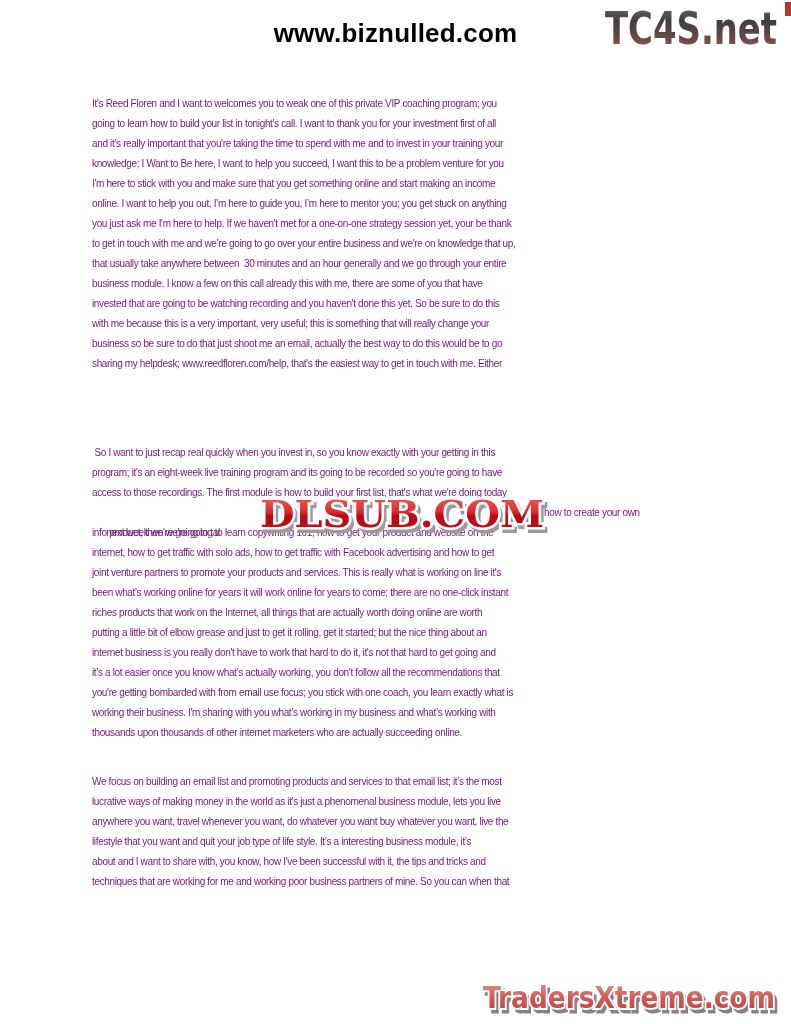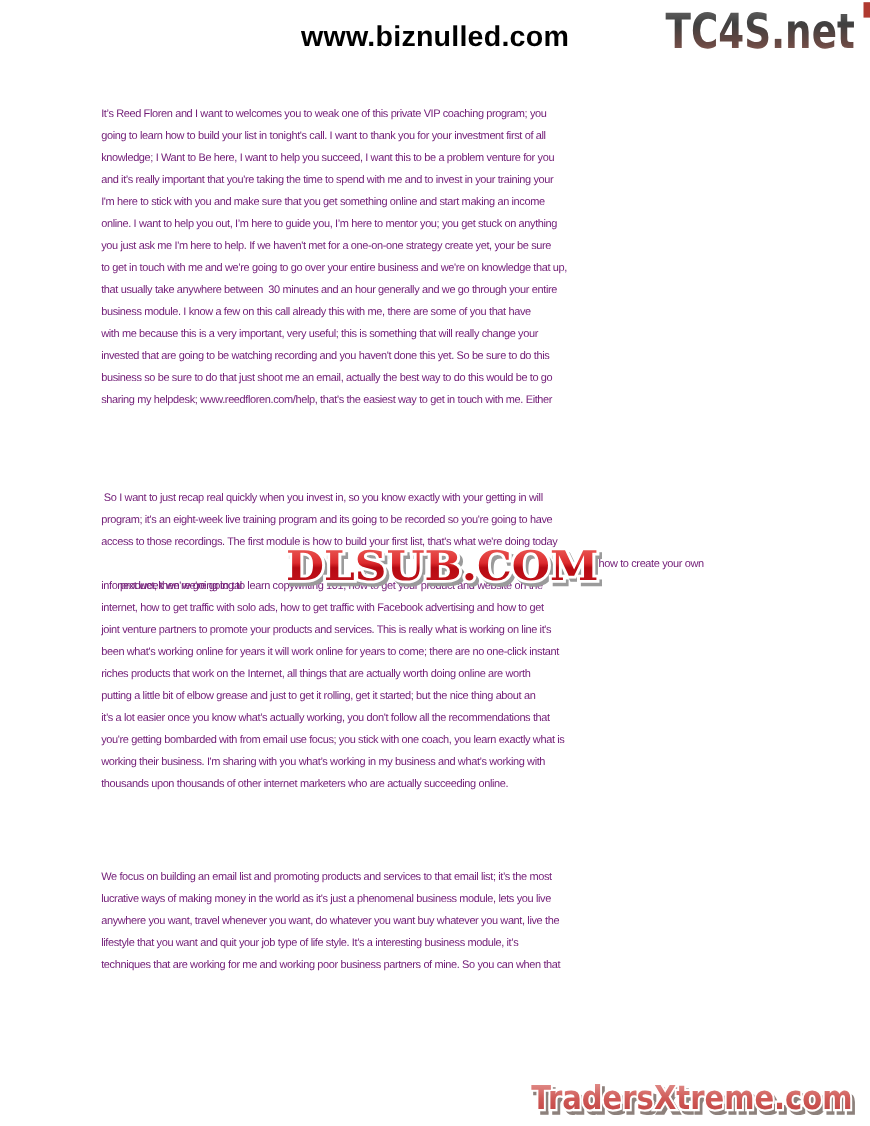--- a/index.html
+++ b/index.html
@@ -21,21 +21,21 @@
   .brand-wm{position:absolute;top:2px;right:8px;width:180px;height:52px;}
   .corner-mark{position:absolute;top:2px;right:0;width:6px;height:14px;background:#b03a30;}
   
   .para{
     position:absolute;left:92px;width:640px;
     font-size:10px;line-height:20px;letter-spacing:-0.35px;
     color:#701a75;
   }
   .para .line{white-space:pre;height:20px;position:relative;}
   .frag-right{position:absolute;left:442px;top:0;white-space:pre;}
-  .p1{top:94px;} .p2{top:443px;} .p3{top:788px;}
+  .p1{top:94px;} .p2{top:443px;} .p3{top:772px;}
   
   .dlsub-wm{position:absolute;left:250px;top:488px;width:302px;height:50px;}
   .traders-wm{position:absolute;right:4px;top:974px;width:314px;height:46px;}
   svg text{dominant-baseline:auto;}
 </style>
 </head>
 <body>
 
 <div class="page">
 
@@ -50,59 +50,61 @@
         <stop offset="1" stop-color="#a8756b"></stop>
       </linearGradient>
     </defs>
     <text x="2" y="42" font-family="DejaVu Sans, sans-serif" font-weight="bold" font-size="44" textLength="172" lengthAdjust="spacingAndGlyphs" fill="url(#tcgrad)">TC4S.net</text>
   </svg>
   <div class="corner-mark"></div>
 
   <div class="para p1">
     <div class="line">It’s Reed Floren and I want to welcomes you to weak one of this private VIP coaching program; you</div>
     <div class="line">going to learn how to build your list in tonight's call. I want to thank you for your investment first of all</div>
+    <div class="line">and it’s really important that you're taking the time to spend with me and to invest in your training your</div>
     <div class="line">knowledge; I Want to Be here, I want to help you succeed, I want this to be a problem venture for you</div>
-    <div class="line">and it’s really important that you're taking the time to spend with me and to invest in your training your</div>
     <div class="line">I'm here to stick with you and make sure that you get something online and start making an income</div>
     <div class="line">online. I want to help you out, I’m here to guide you, I’m here to mentor you; you get stuck on anything</div>
-    <div class="line">you just ask me I'm here to help. If we haven't met for a one-on-one strategy create yet, your be sure</div>
+    <div class="line">you just ask me I'm here to help. If we haven't met for a one-on-one strategy session yet, your be thank</div>
     <div class="line">to get in touch with me and we’re going to go over your entire business and we're on knowledge that up,</div>
     <div class="line">that usually take anywhere between  30 minutes and an hour generally and we go through your entire</div>
     <div class="line">business module. I know a few on this call already this with me, there are some of you that have</div>
+    <div class="line">invested that are going to be watching recording and you haven't done this yet. So be sure to do this</div>
     <div class="line">with me because this is a very important, very useful; this is something that will really change your</div>
-    <div class="line">invested that are going to be watching recording and you haven't done this yet. So be sure to do this</div>
     <div class="line">business so be sure to do that just shoot me an email, actually the best way to do this would be to go</div>
     <div class="line">sharing my helpdesk; www.reedfloren.com/help, that's the easiest way to get in touch with me. Either</div>
   </div>
 
   <div class="para p2">
-    <div class="line"> So I want to just recap real quickly when you invest in, so you know exactly with your getting in will</div>
+    <div class="line"> So I want to just recap real quickly when you invest in, so you know exactly with your getting in this</div>
     <div class="line">program; it's an eight-week live training program and its going to be recorded so you're going to have</div>
     <div class="line">access to those recordings. The first module is how to build your first list, that's what we're doing today</div>
     <div class="line">
       <span>next week we're going to tal</span>
       <span class="frag-right">at how to create your own</span>
     </div>
     <div class="line">info product, then we're going to learn copywriting 101, how to get your product and website on the</div>
     <div class="line">internet, how to get traffic with solo ads, how to get traffic with Facebook advertising and how to get</div>
     <div class="line">joint venture partners to promote your products and services. This is really what is working on line it's</div>
     <div class="line">been what's working online for years it will work online for years to come; there are no one-click instant</div>
     <div class="line">riches products that work on the Internet, all things that are actually worth doing online are worth</div>
     <div class="line">putting a little bit of elbow grease and just to get it rolling, get it started; but the nice thing about an</div>
+    <div class="line">internet business is you really don't have to work that hard to do it, it's not that hard to get going and</div>
     <div class="line">it’s a lot easier once you know what’s actually working, you don't follow all the recommendations that</div>
     <div class="line">you're getting bombarded with from email use focus; you stick with one coach, you learn exactly what is</div>
     <div class="line">working their business. I'm sharing with you what’s working in my business and what’s working with</div>
     <div class="line">thousands upon thousands of other internet marketers who are actually succeeding online.</div>
   </div>
 
   <div class="para p3">
     <div class="line">We focus on building an email list and promoting products and services to that email list; it’s the most</div>
     <div class="line">lucrative ways of making money in the world as it's just a phenomenal business module, lets you live</div>
     <div class="line">anywhere you want, travel whenever you want, do whatever you want buy whatever you want, live the</div>
     <div class="line">lifestyle that you want and quit your job type of life style. It’s a interesting business module, it’s</div>
+    <div class="line">about and I want to share with, you know, how I've been successful with it, the tips and tricks and</div>
     <div class="line">techniques that are working for me and working poor business partners of mine. So you can when that</div>
   </div>
 
   <svg class="dlsub-wm" viewBox="0 0 302 50">
     <defs>
       <linearGradient id="dlgrad" x1="0" y1="0" x2="0" y2="1">
         <stop offset="0" stop-color="#ef6a63"></stop>
         <stop offset="0.45" stop-color="#dd2b2e"></stop>
         <stop offset="0.55" stop-color="#b60a12"></stop>
         <stop offset="1" stop-color="#c8151d"></stop>

